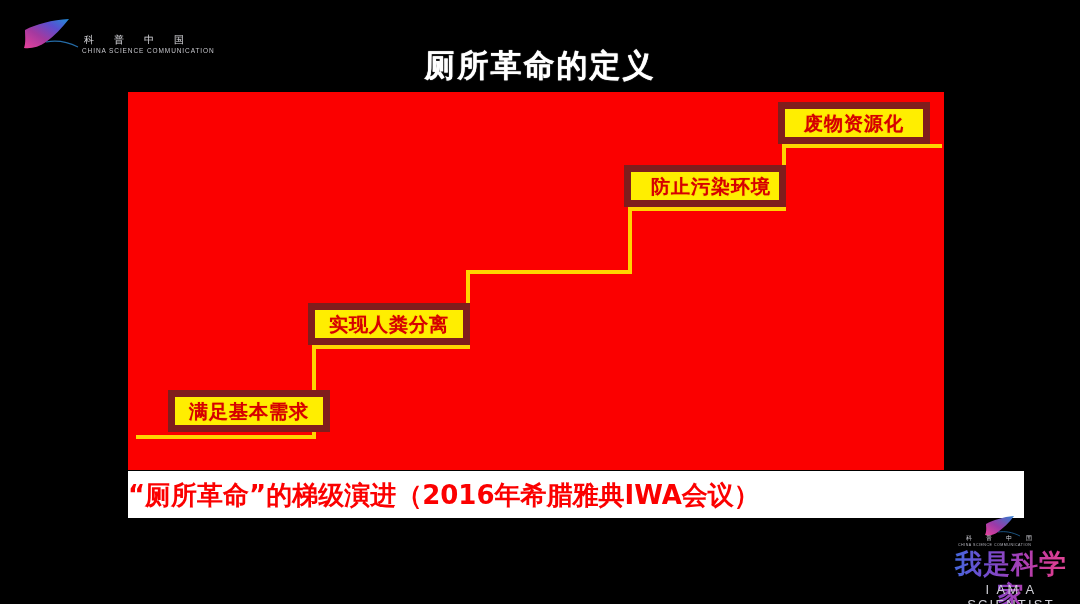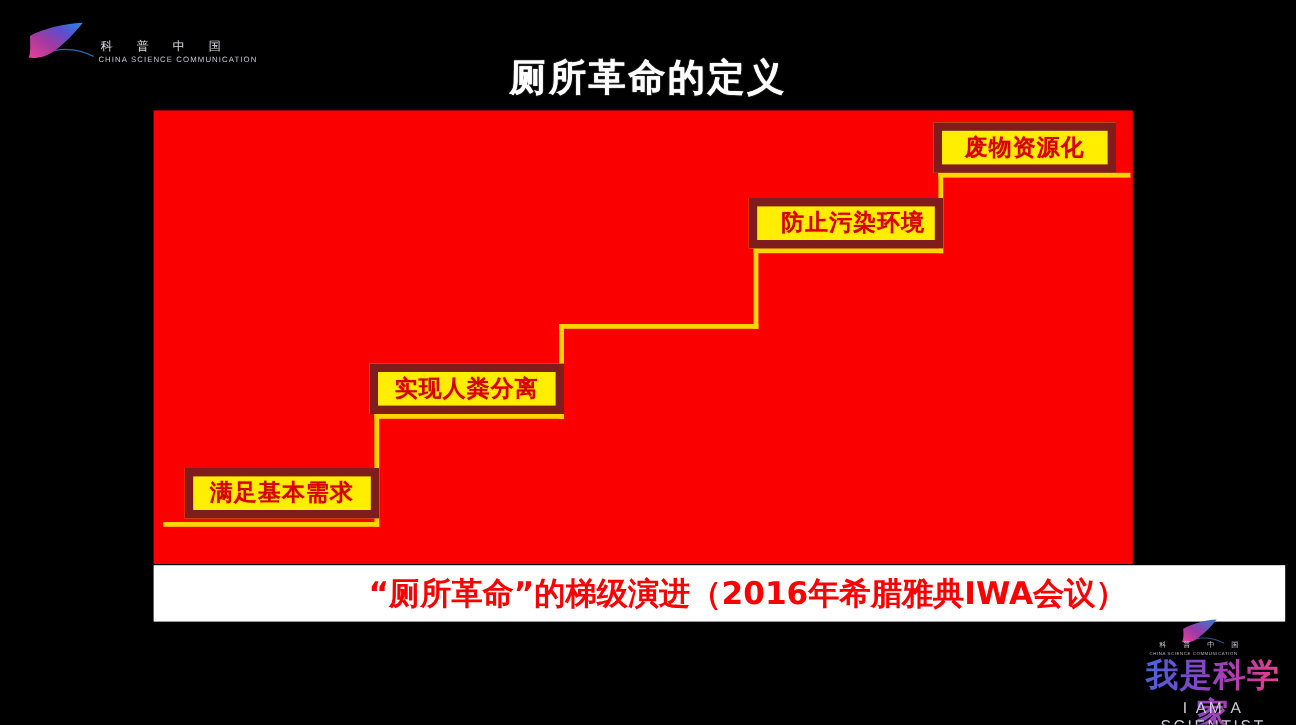--- a/index.html
+++ b/index.html
@@ -51,21 +51,21 @@
     font-family:"DejaVu Sans","Liberation Sans",sans-serif;
     font-size:19px;line-height:19px;letter-spacing:1px;
     display:flex;align-items:center;justify-content:center;
     box-sizing:border-box;white-space:nowrap;
     text-shadow:0 0 1px rgba(214,0,0,.55);
   }
 
   
   .caption-bar{
     position:absolute;left:128px;top:471px;width:896px;height:47px;
-    background:#ffffff;display:flex;align-items:center;justify-content:center;padding-left:47px;
+    background:#ffffff;display:flex;align-items:center;justify-content:flex-start;
   }
   .caption-text{
     color:#fb0000;font-weight:bold;font-size:26px;line-height:30px;
     letter-spacing:0px;white-space:nowrap;
     font-family:"DejaVu Sans","Liberation Sans",sans-serif;
   }
 
   
   .show-logo{position:absolute;left:948px;top:516px;width:126px;height:80px;text-decoration:underline;}
   .show-wing{position:absolute;left:36px;top:0px;width:40px;height:22px;}
@@ -115,21 +115,21 @@
     </div>
     <div class="brand-en">CHINA SCIENCE COMMUNICATION</div>
   </div>
 
   <div class="slide-title">厕所革命的定义</div>
 
   <div class="panel">
 
     <div class="tread" style="left:8px;top:343px;width:180px;"></div>
     <div class="riser" style="left:184px;top:253px;height:94px;"></div>
-    <div class="chip" style="left:26px;top:298px;width:162px;height:42px;">
+    <div class="chip" style="left:40px;top:298px;width:162px;height:42px;">
       <span>满足基本需求</span>
     </div>
 
     <div class="tread" style="left:184px;top:253px;width:158px;"></div>
     <div class="riser" style="left:338px;top:178px;height:79px;"></div>
     <div class="chip" style="left:180px;top:211px;width:162px;height:42px;">
       <span>实现人粪分离</span>
     </div>
 
     <div class="tread" style="left:338px;top:178px;width:166px;"></div>

